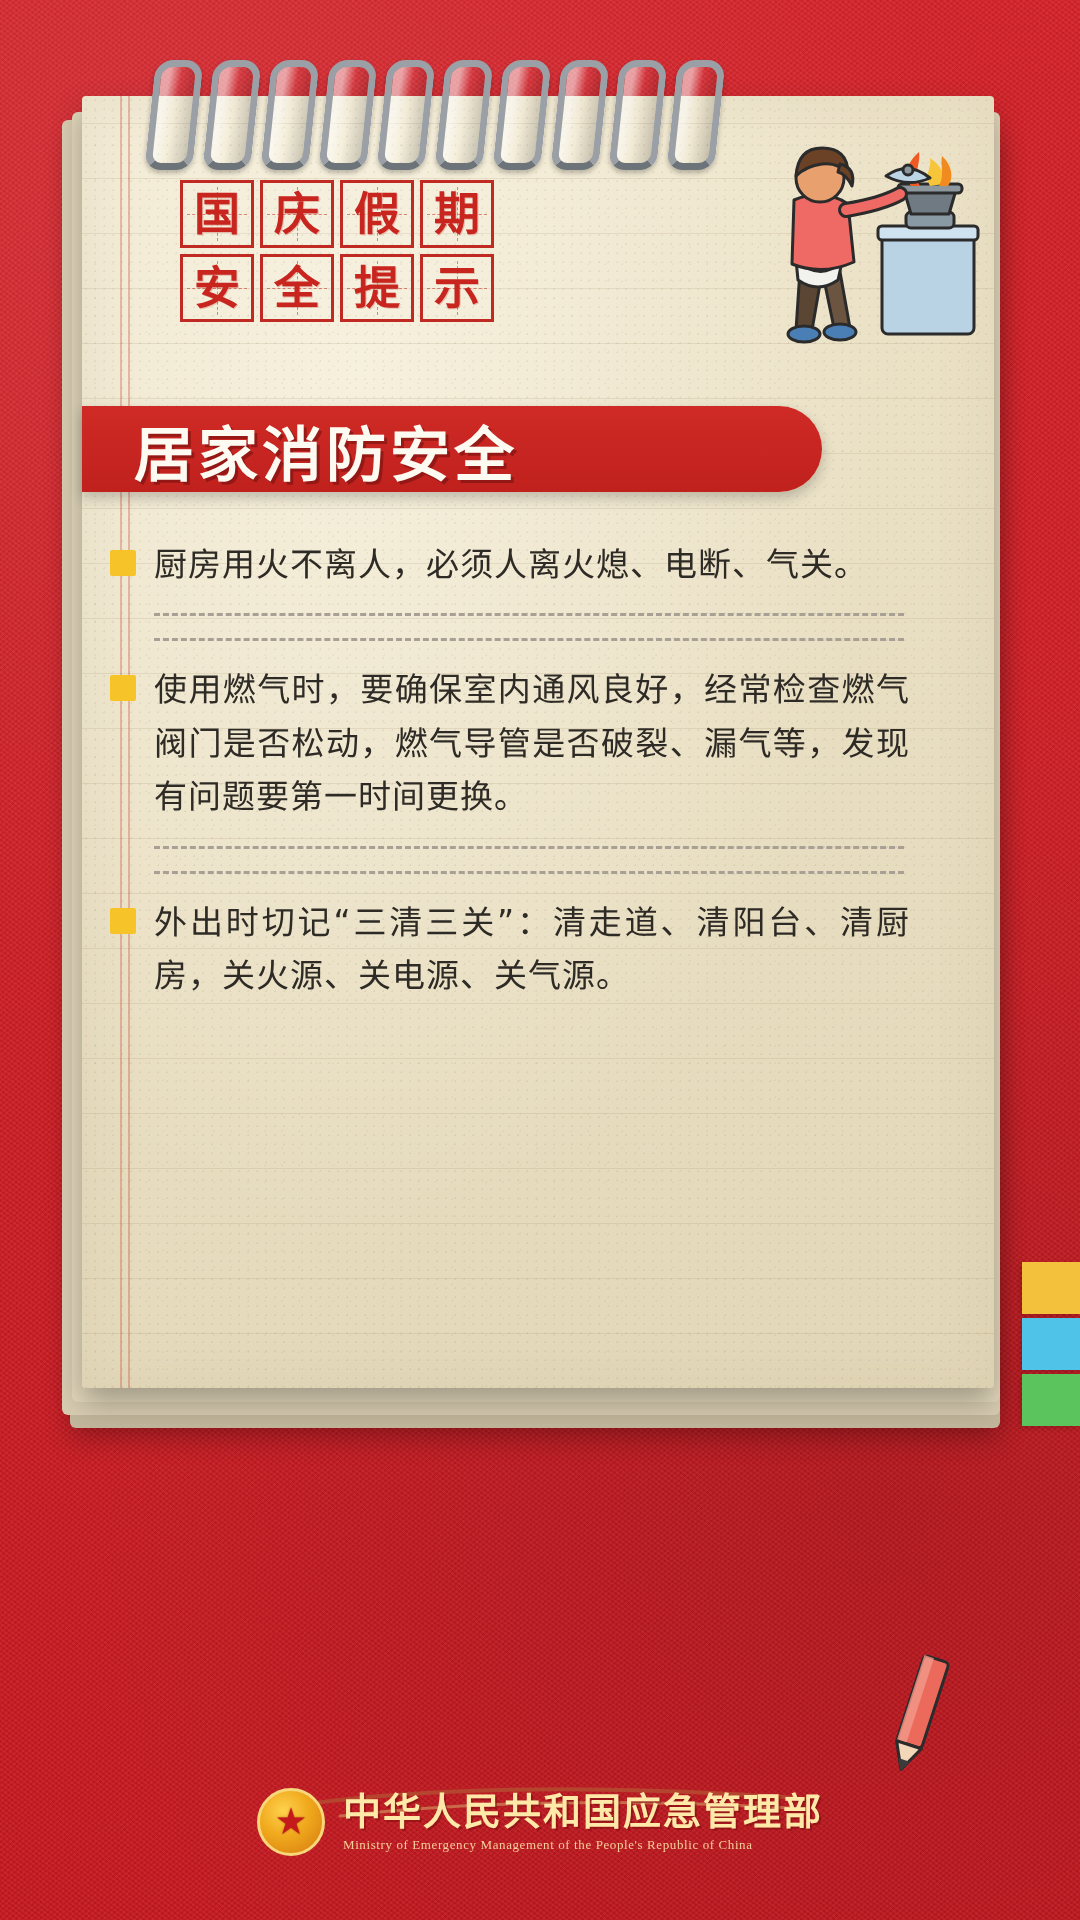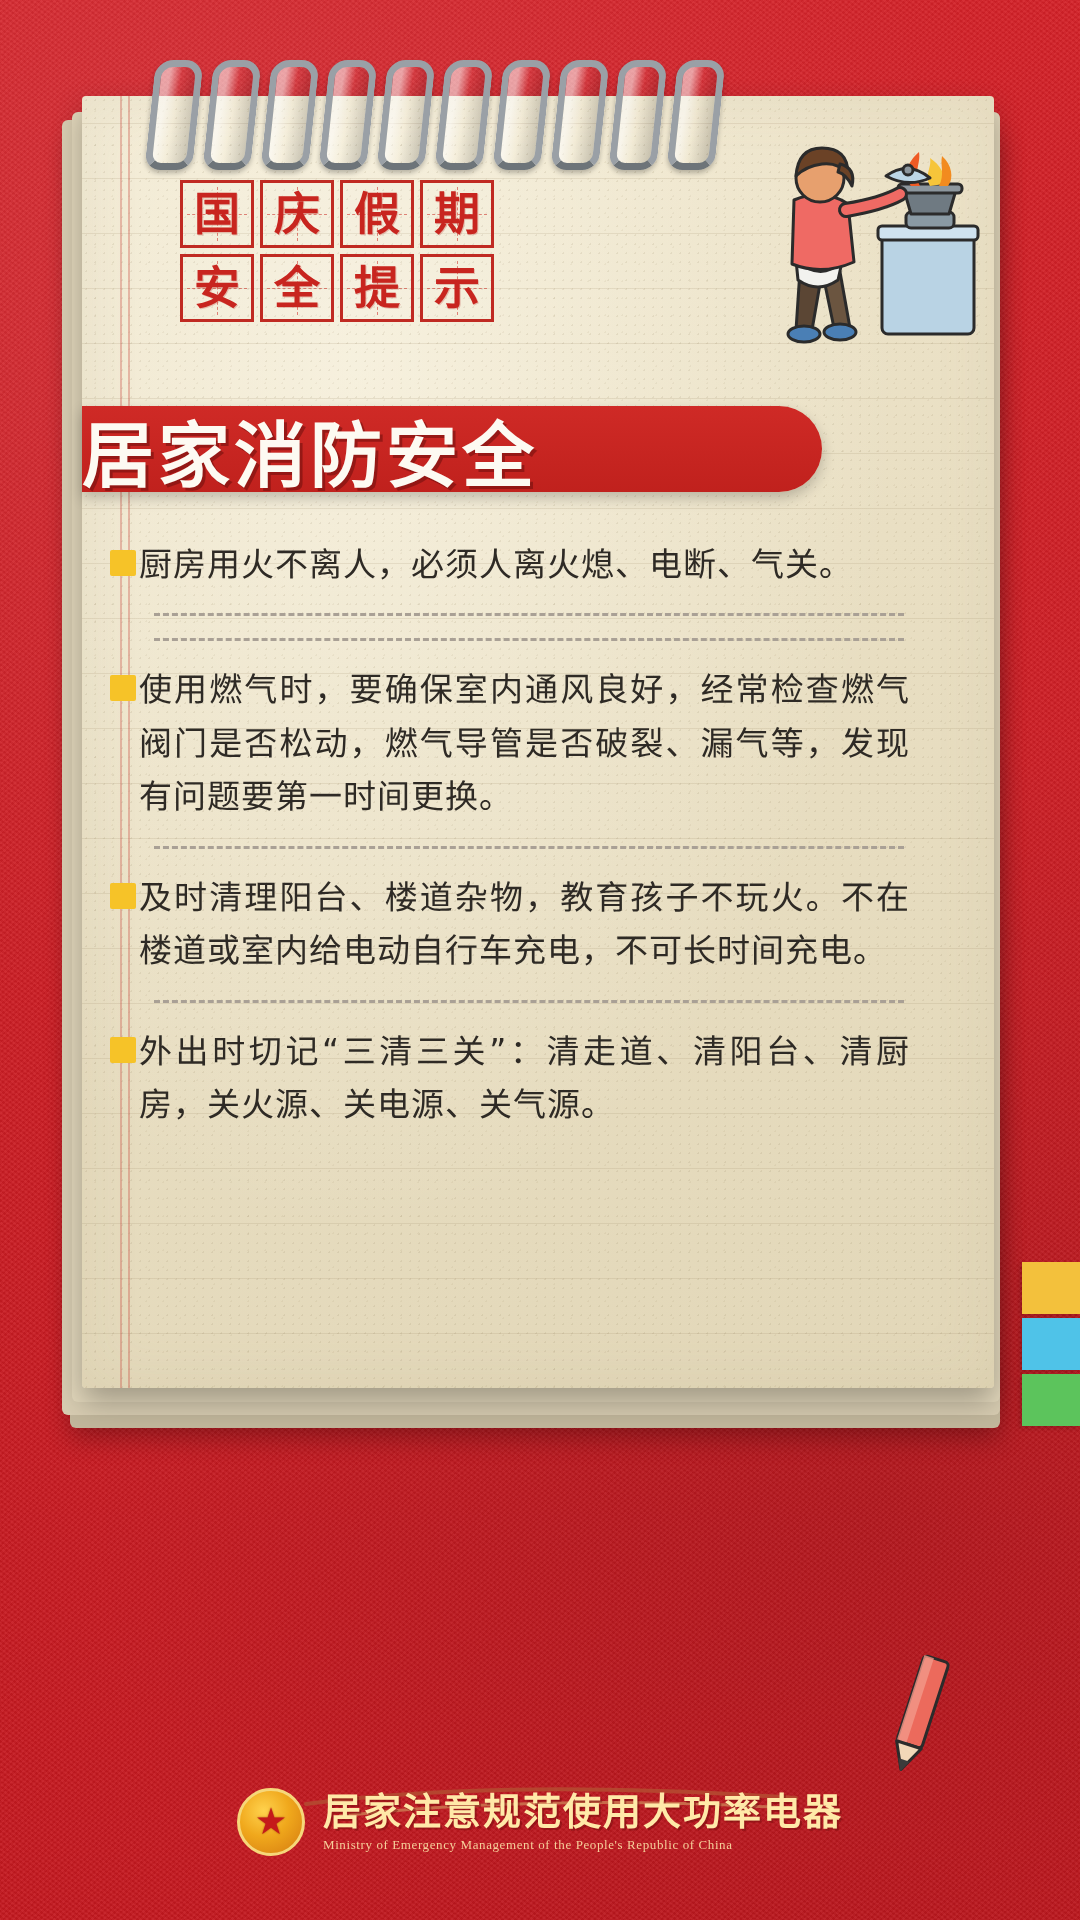--- a/index.html
+++ b/index.html
@@ -156,39 +156,40 @@
     left: 82px; top: 406px;
     width: 740px; height: 86px;
     background: linear-gradient(180deg, #cf2a26 0%, #c0211d 100%);
     border-radius: 0 44px 44px 0;
     z-index: 6;
     display: flex;
     align-items: center;
     box-shadow: 0 6px 14px rgba(0,0,0,0.22);
   }
   #banner .banner-text {
+    margin-left: 52px;
     color: #fdfaf2;
     font-family: "DejaVu Sans", sans-serif;
     font-weight: bold;
-    font-size: 72px;
+    font-size: 60px;
     letter-spacing: 4px;
     text-shadow: 3px 3px 0 rgba(110,14,12,0.55);
   }
 
   
   #tips {
     position: absolute;
     left: 110px; top: 538px;
     width: 800px;
     z-index: 6;
   }
   .tip-item {
     display: flex;
     align-items: flex-start;
-    gap: 3px;
+    gap: 18px;
   }
   .tip-bullet {
     flex: 0 0 auto;
     width: 26px; height: 26px;
     background: #f6c328;
     margin-top: 12px;
     border-radius: 2px;
   }
   .tip-text {
     font-family: "DejaVu Sans", "Liberation Sans", sans-serif;
@@ -369,24 +370,20 @@
     <div class="tip-sep"></div>
 
     <div class="tip-sep"></div>
 
     <div class="tip-item">
       <div class="tip-bullet"></div>
       <div class="tip-text">使用燃气时，要确保室内通风良好，经常检查燃气阀门是否松动，燃气导管是否破裂、漏气等，发现有问题要第一时间更换。</div>
     </div>
     <div class="tip-sep"></div>
 
-    <div class="tip-item">
-      <div class="tip-bullet"></div>
-      <div class="tip-text">及时清理阳台、楼道杂物，教育孩子不玩火。不在楼道或室内给电动自行车充电，不可长时间充电。</div>
-    </div>
     <div class="tip-sep"></div>
 
     <div class="tip-item">
       <div class="tip-bullet"></div>
       <div class="tip-text">外出时切记“三清三关”：清走道、清阳台、清厨房，关火源、关电源、关气源。</div>
     </div>
 
   </div>
 
   <div id="swoosh">
@@ -409,18 +406,18 @@
 
   <div class="tab tab-yellow"></div>
   <div class="tab tab-blue"></div>
   <div class="tab tab-green"></div>
 
   <div id="footer">
     <div id="emblem">
       <span class="star">★</span>
     </div>
     <div class="footer-text">
-      <span class="footer-cn">居家注意规范使用大功率电器</span>
+      <span class="footer-cn">中华人民共和国应急管理部</span>
       <span class="footer-en">Ministry of Emergency Management of the People's Republic of China</span>
     </div>
   </div>
 
 </div>
 
 </body></html>

